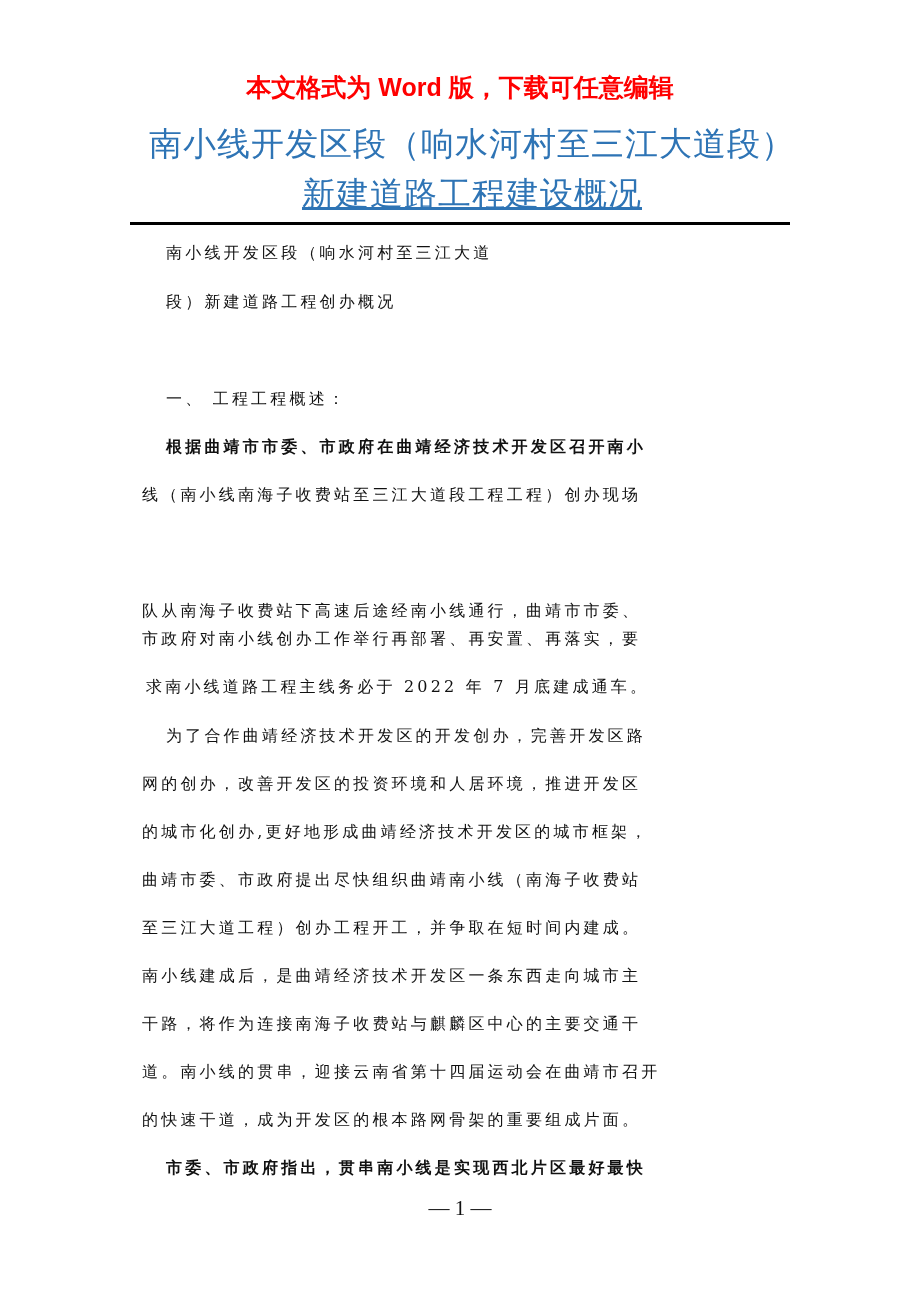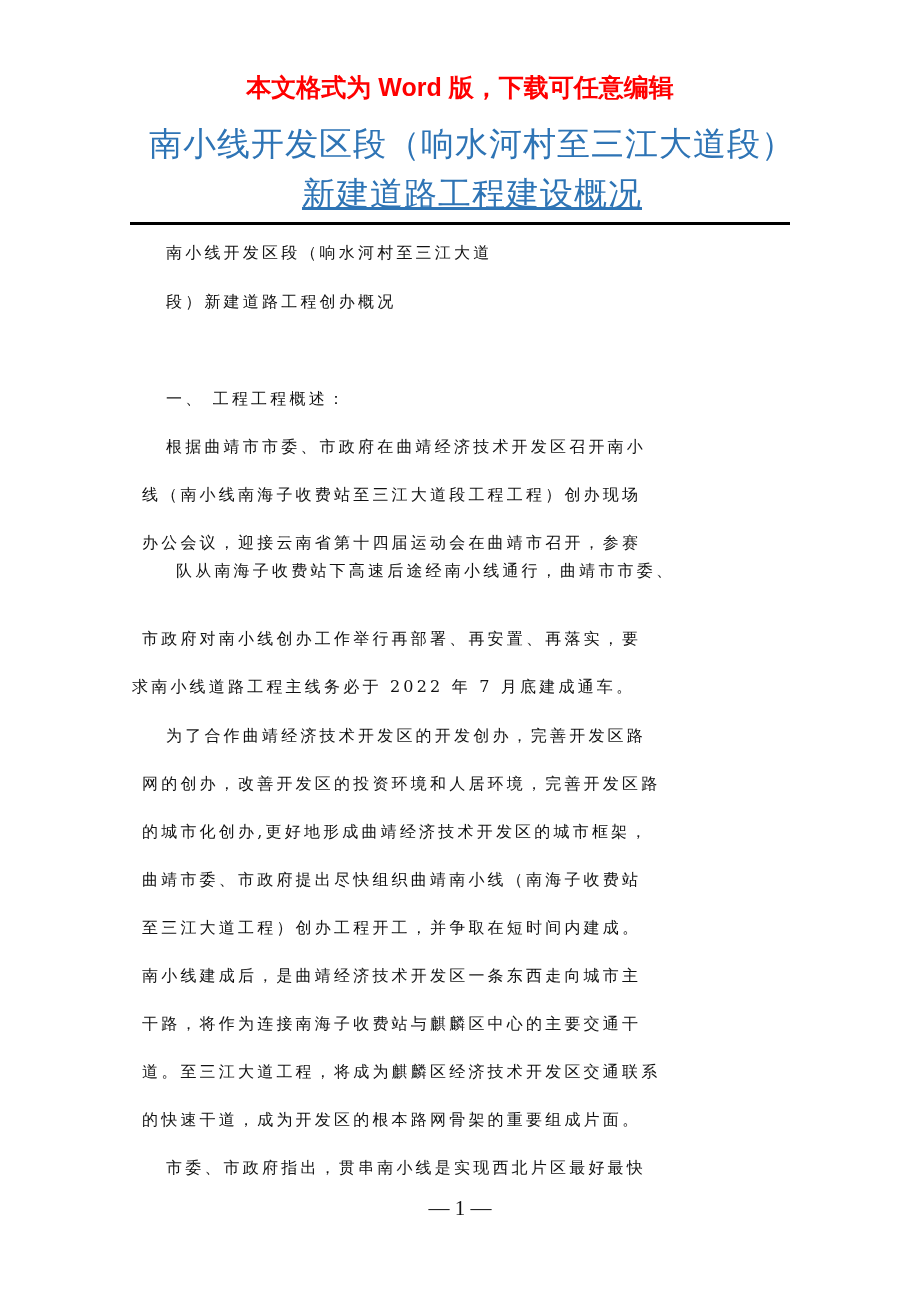--- a/index.html
+++ b/index.html
@@ -39,33 +39,32 @@
   <div class="title l1">南小线开发区段（响水河村至三江大道段）</div>
   <div class="title l2">新建道路工程建设概况</div>
 
   <div class="rule"></div>
 
   <div class="body-text" style="left:166px; top:238px;">南小线开发区段（响水河村至三江大道</div>
   <div class="body-text" style="left:166px; top:287px;">段）新建道路工程创办概况</div>
 
   <div class="body-text" style="left:166px; top:384px;">一、  工程工程概述：</div>
 
-  <div class="body-text" style="left:166px; top:432px;">根据曲靖市市委、市政府在曲靖经济技术开发区召开南小</div>
+  <div class="body-text" style="left:166px; top:432px;font-weight:bold;">根据曲靖市市委、市政府在曲靖经济技术开发区召开南小</div>
   <div class="body-text" style="left:142px; top:480px;">线（南小线南海子收费站至三江大道段工程工程）创办现场</div>
-  <div class="body-text" style="left:142px; top:528px;">办公会议，迎接云南省第十四届运动会在曲靖市召开，参赛</div>
-  <div class="body-text" style="left:142px; top:556px;margin-left:34px;">队从南海子收费站下高速后途经南小线通行，曲靖市市委、</div>
+  <div class="body-text" style="left:142px; top:596px;">队从南海子收费站下高速后途经南小线通行，曲靖市市委、</div>
   <div class="body-text" style="left:142px; top:624px;">市政府对南小线创办工作举行再部署、再安置、再落实，要</div>
-  <div class="body-text" style="left:132px; top:672px;">求南小线道路工程主线务必于 2022 年 7 月底建成通车。</div>
+  <div class="body-text" style="left:146px; top:672px;">求南小线道路工程主线务必于 2022 年 7 月底建成通车。</div>
 
   <div class="body-text" style="left:166px; top:721px;">为了合作曲靖经济技术开发区的开发创办，完善开发区路</div>
-  <div class="body-text" style="left:142px; top:769px;">网的创办，改善开发区的投资环境和人居环境，完善开发区路</div>
+  <div class="body-text" style="left:142px; top:769px;">网的创办，改善开发区的投资环境和人居环境，推进开发区</div>
   <div class="body-text" style="left:142px; top:817px;text-align:right;">的城市化创办,更好地形成曲靖经济技术开发区的城市框架，</div>
   <div class="body-text" style="left:142px; top:865px;">曲靖市委、市政府提出尽快组织曲靖南小线（南海子收费站</div>
   <div class="body-text" style="left:142px; top:913px;">至三江大道工程）创办工程开工，并争取在短时间内建成。</div>
   <div class="body-text" style="left:142px; top:961px;">南小线建成后，是曲靖经济技术开发区一条东西走向城市主</div>
   <div class="body-text" style="left:142px; top:1009px;">干路，将作为连接南海子收费站与麒麟区中心的主要交通干</div>
-  <div class="body-text" style="left:142px; top:1057px;">道。至三江大道工程，将成为麒麟区经济技术开发区交通联系</div>
+  <div class="body-text" style="left:142px; top:1057px;">道。南小线的贯串，迎接云南省第十四届运动会在曲靖市召开</div>
   <div class="body-text" style="left:142px; top:1105px;">的快速干道，成为开发区的根本路网骨架的重要组成片面。</div>
 
-  <div class="body-text" style="left:166px; top:1153px;">市委、市政府指出，贯串南小线是实现西北片区最好最快</div>
+  <div class="body-text" style="left:166px; top:1153px;font-weight:bold;">市委、市政府指出，贯串南小线是实现西北片区最好最快</div>
 
   <div class="footer">— 1 —</div>
 </div>
 
 </body></html>

